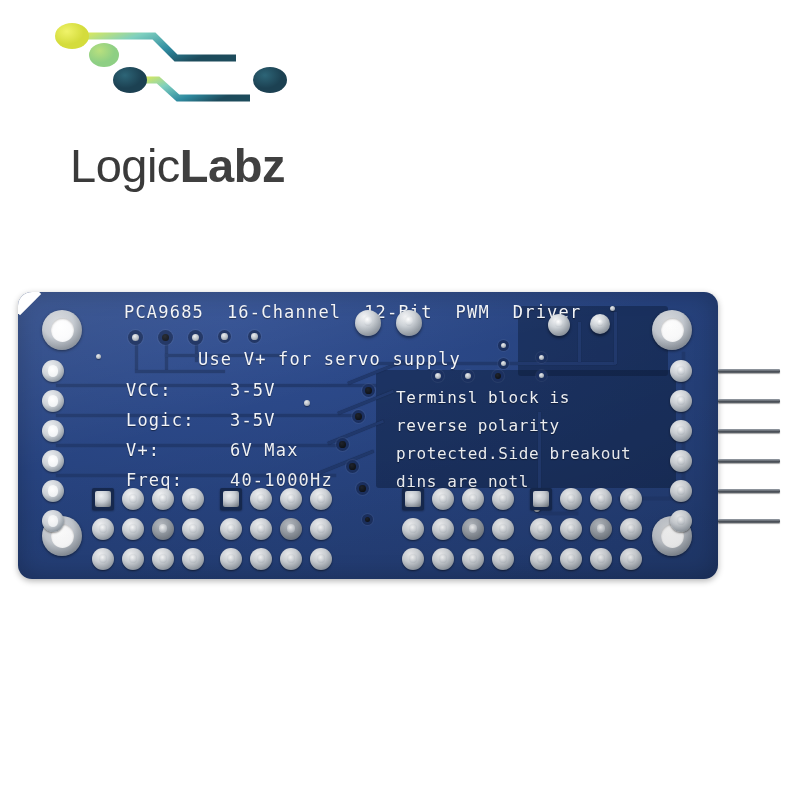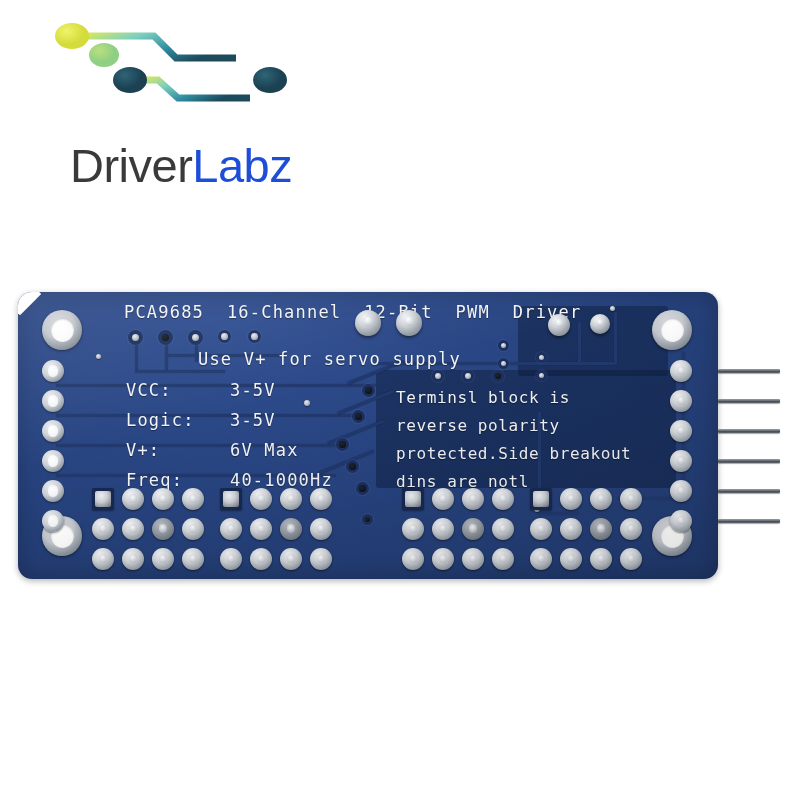--- a/index.html
+++ b/index.html
@@ -16,21 +16,21 @@
   
   .logo-wrap{position:absolute;left:36px;top:22px;width:300px;height:160px;}
   .logo-mark{position:absolute;left:0;top:0;width:270px;height:95px;}
   .logo-word{
     position:absolute;left:34px;top:116px;
     font-size:47px;letter-spacing:-0.5px;
     color:#333333;white-space:nowrap;
     font-family:"Liberation Sans", sans-serif;
   }
   .logo-word .lw-light{font-weight:400;color:#3a3a3a;}
-  .logo-word .lw-bold{font-weight:400;color:#1d4ed8;}
+  .logo-word .lw-bold{font-weight:700;color:#404040;}
 
   
   .pcb{
     position:absolute;
     left:18px;top:292px;
     width:700px;height:287px;
     background:
       radial-gradient(ellipse 120% 140% at 30% 10%, #2f4d90 0%, #27437f 45%, #1f3769 100%);
     border-radius:14px;
     box-shadow:0 2px 6px rgba(0,0,0,0.30), inset 0 0 24px rgba(0,0,0,0.22);
@@ -201,21 +201,21 @@
         <path d="M150 58 H225" fill="none" stroke="url(#g4)" stroke-width="7"></path>
 
         <path d="M28 88 H108" fill="none" stroke="url(#g4)" stroke-width="7"></path>
 
         <ellipse cx="36" cy="14" rx="17" ry="13" fill="url(#dot1)"></ellipse>
         <ellipse cx="68" cy="33" rx="15" ry="12" fill="url(#dot2)"></ellipse>
         <ellipse cx="94" cy="58" rx="17" ry="13" fill="url(#dot3)"></ellipse>
         <ellipse cx="234" cy="58" rx="17" ry="13" fill="url(#dot3)"></ellipse>
       </svg>
     </div>
-    <div class="logo-word"><span class="lw-light">Driver</span><span class="lw-bold">Labz</span></div>
+    <div class="logo-word"><span class="lw-light">Logic</span><span class="lw-bold">Labz</span></div>
   </div>
 
   <div class="pcb">
     <div class="pcb-inner">
 
       <div class="pourzone" style="left:358px;top:78px;width:300px;height:118px;"></div>
       <div class="pourzone" style="left:500px;top:14px;width:150px;height:70px;"></div>
 
       <div class="trace trace-l" style="left:38px;top:92px;width:320px;"></div>
       <div class="trace trace-l" style="left:38px;top:122px;width:300px;"></div>

